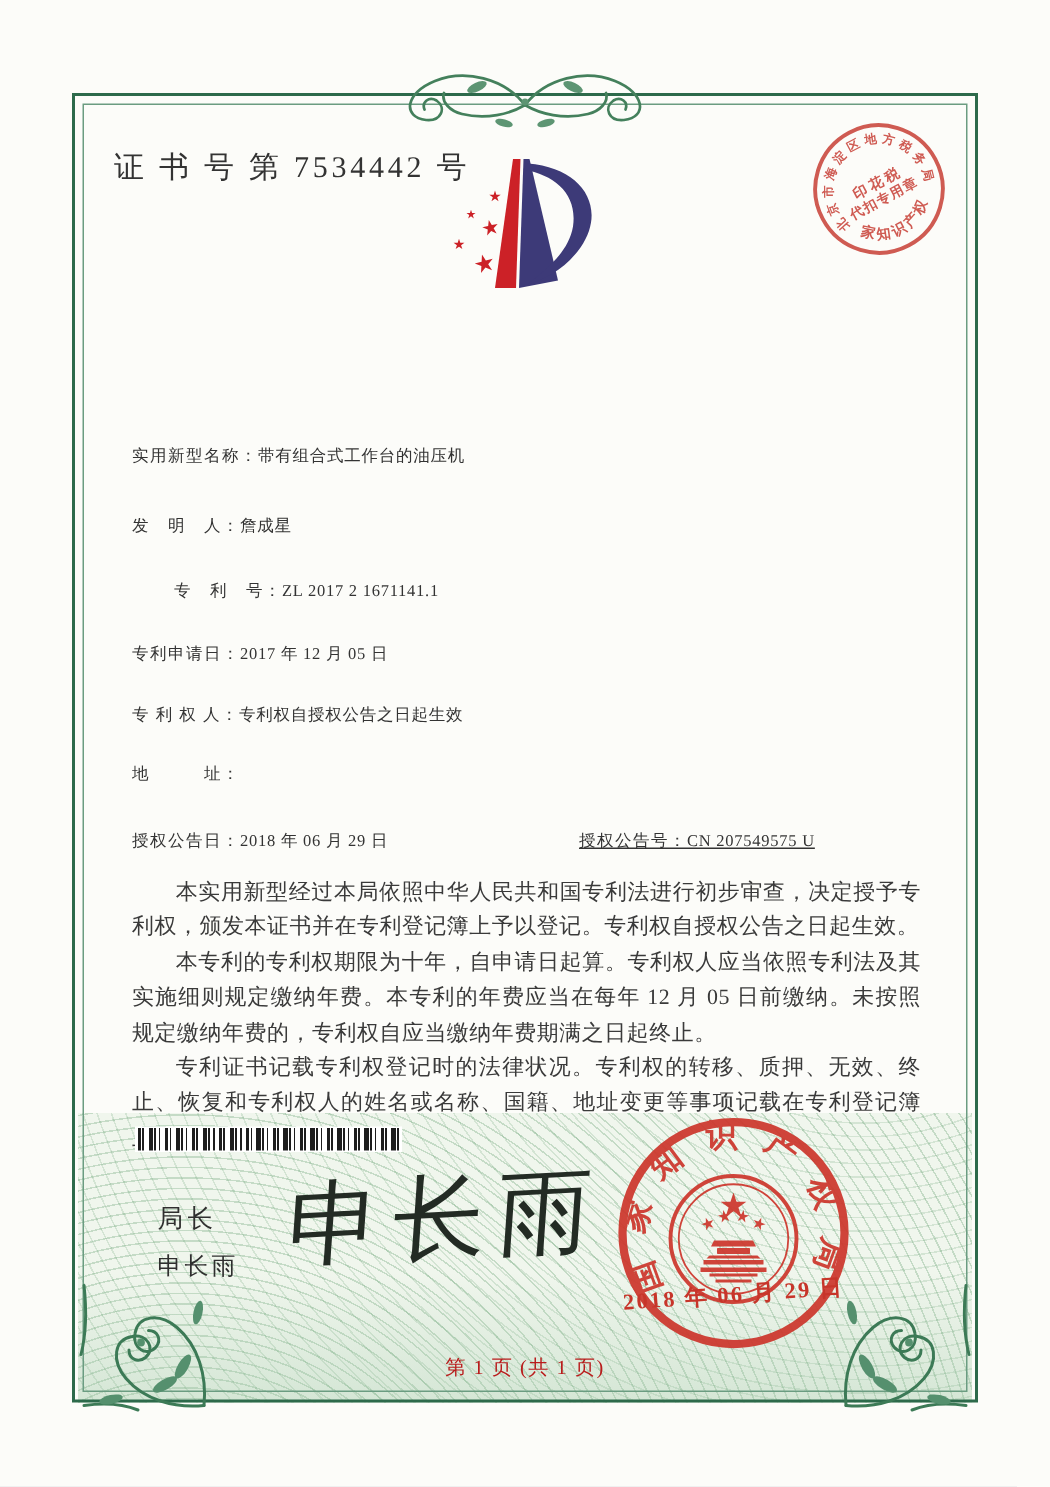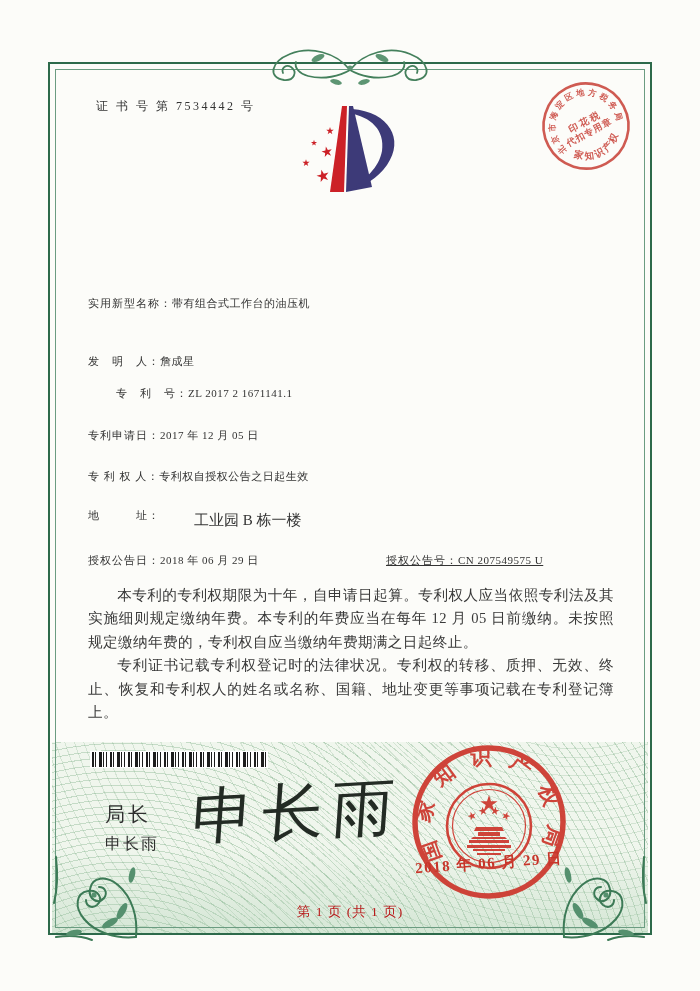--- a/index.html
+++ b/index.html
@@ -23,21 +23,21 @@
     position:absolute; left:48px; top:62px; width:604px; height:873px;
     border:2.5px solid #2d6a4b; z-index:2; pointer-events:none;
   }
   .frame-inner {
     position:absolute; left:55px; top:69px; width:590px; height:859px;
     border:1px solid #6b9c81; z-index:2; pointer-events:none;
   }
   .ornament { position:absolute; z-index:3; }
   
   .cert-number {
-    position:absolute; left:96px; top:98px; font-size:12px; letter-spacing:2.5px;
+    position:absolute; left:76px; top:98px; font-size:20px; letter-spacing:2.5px;
     color:#333; z-index:4;
   }
   .title {
     position:absolute; left:0; top:206px; width:100%; text-align:center;
     font-size:40px; font-weight:bold; letter-spacing:9px; padding-left:9px;
     color:#2b2b2b; z-index:4;
   }
   .frow { position:absolute; left:88px; font-size:11px; color:#333; z-index:4; white-space:nowrap; }
   .frow .flabel { letter-spacing:1px; }
   .frow .fvalue { letter-spacing:0.5px; }
@@ -51,21 +51,21 @@
     position:absolute; left:90px; top:751px; width:178px; height:17px; z-index:4;
     background-color:#fff; padding:1px 2px;
   }
   .barcode-bars {
     width:100%; height:100%;
     background:repeating-linear-gradient(90deg,
       #1d1d1d 0 2px, #fff 2px 3px, #1d1d1d 3px 4px, #fff 4px 7px,
       #1d1d1d 7px 10px, #fff 10px 11px, #1d1d1d 11px 12px, #fff 12px 14px,
       #1d1d1d 14px 15px, #fff 15px 18px);
   }
-  .director-title { position:absolute; left:105px; top:801px; font-size:20px; letter-spacing:3px; color:#2f2f2f; z-index:4; }
+  .director-title { position:absolute; left:105px; top:801px; font-size:17px; letter-spacing:3px; color:#2f2f2f; z-index:4; }
   .director-name  { position:absolute; left:105px; top:834px; font-size:16px; letter-spacing:2px; color:#2f2f2f; z-index:4; }
   .signature {
     position:absolute; left:192px; top:770px; width:220px; z-index:4;
     font-size:62px; color:#232b24; letter-spacing:8px; font-weight:500;
     transform:rotate(-3deg) skewX(-7deg);
   }
   .seal-svg { position:absolute; left:403px; top:736px; z-index:5; opacity:0.93; }
   .seal-date {
     position:absolute; left:398px; top:854px; width:182px; text-align:center; z-index:6;
     font-size:15px; font-weight:bold; color:#c7352a; letter-spacing:1.5px;
@@ -171,46 +171,46 @@
     <text x="0" y="10" text-anchor="middle" fill="#c9453c" font-size="9" font-weight="bold" letter-spacing="1">代扣专用章</text>
     <text fill="#c9453c" font-size="9.5" letter-spacing="2" font-weight="bold">
       <textPath href="#tax-arc-bottom" startOffset="50%" text-anchor="middle">国家知识产权局</textPath>
     </text>
   </svg>
 
 
   <div class="frow" style="top:296px;">
     <span class="flabel">实用新型名称：</span><span class="fvalue">带有组合式工作台的油压机</span>
   </div>
-  <div class="frow" style="top:354px;">
+  <div class="frow" style="top:343px;">
     <span class="flabel">发　明　人：</span><span class="fvalue">詹成星</span>
   </div>
   <div class="frow" style="top:386px;margin-left:28px;">
     <span class="flabel">专　利　号：</span><span class="fvalue">ZL 2017 2 1671141.1</span>
   </div>
   <div class="frow" style="top:428px;">
     <span class="flabel">专利申请日：</span><span class="fvalue">2017 年 12 月 05 日</span>
   </div>
   <div class="frow" style="top:469px;">
     <span class="flabel">专 利 权 人：</span><span class="fvalue">专利权自授权公告之日起生效</span>
   </div>
   <div class="frow" style="top:508px;">
     <span class="flabel">地　　　址：</span>
   </div>
   <div class="addr-val">
-    <div>工业园 B 栋一楼</div>
   </div>
   <div class="frow" style="top:553px;">
     <span class="flabel">授权公告日：</span><span class="fvalue">2018 年 06 月 29 日</span>
   </div>
   <div class="frow" style="top:553px; left:386px;text-decoration:underline;">
     <span class="flabel">授权公告号：</span><span class="fvalue">CN 207549575 U</span>
   </div>
 
   <div class="paras">
+    <p>本实用新型经过本局依照中华人民共和国专利法进行初步审查，决定授予专利权，颁发本证书并在专利登记簿上予以登记。专利权自授权公告之日起生效。</p>
     <p>本专利的专利权期限为十年，自申请日起算。专利权人应当依照专利法及其实施细则规定缴纳年费。本专利的年费应当在每年 12 月 05 日前缴纳。未按照规定缴纳年费的，专利权自应当缴纳年费期满之日起终止。</p>
     <p>专利证书记载专利权登记时的法律状况。专利权的转移、质押、无效、终止、恢复和专利权人的姓名或名称、国籍、地址变更等事项记载在专利登记簿上。</p>
   </div>
 
   <div class="barcode">
     <div class="barcode-bars"></div>
   </div>
 
   <div class="director-title">局长</div>
   <div class="director-name">申长雨</div>

